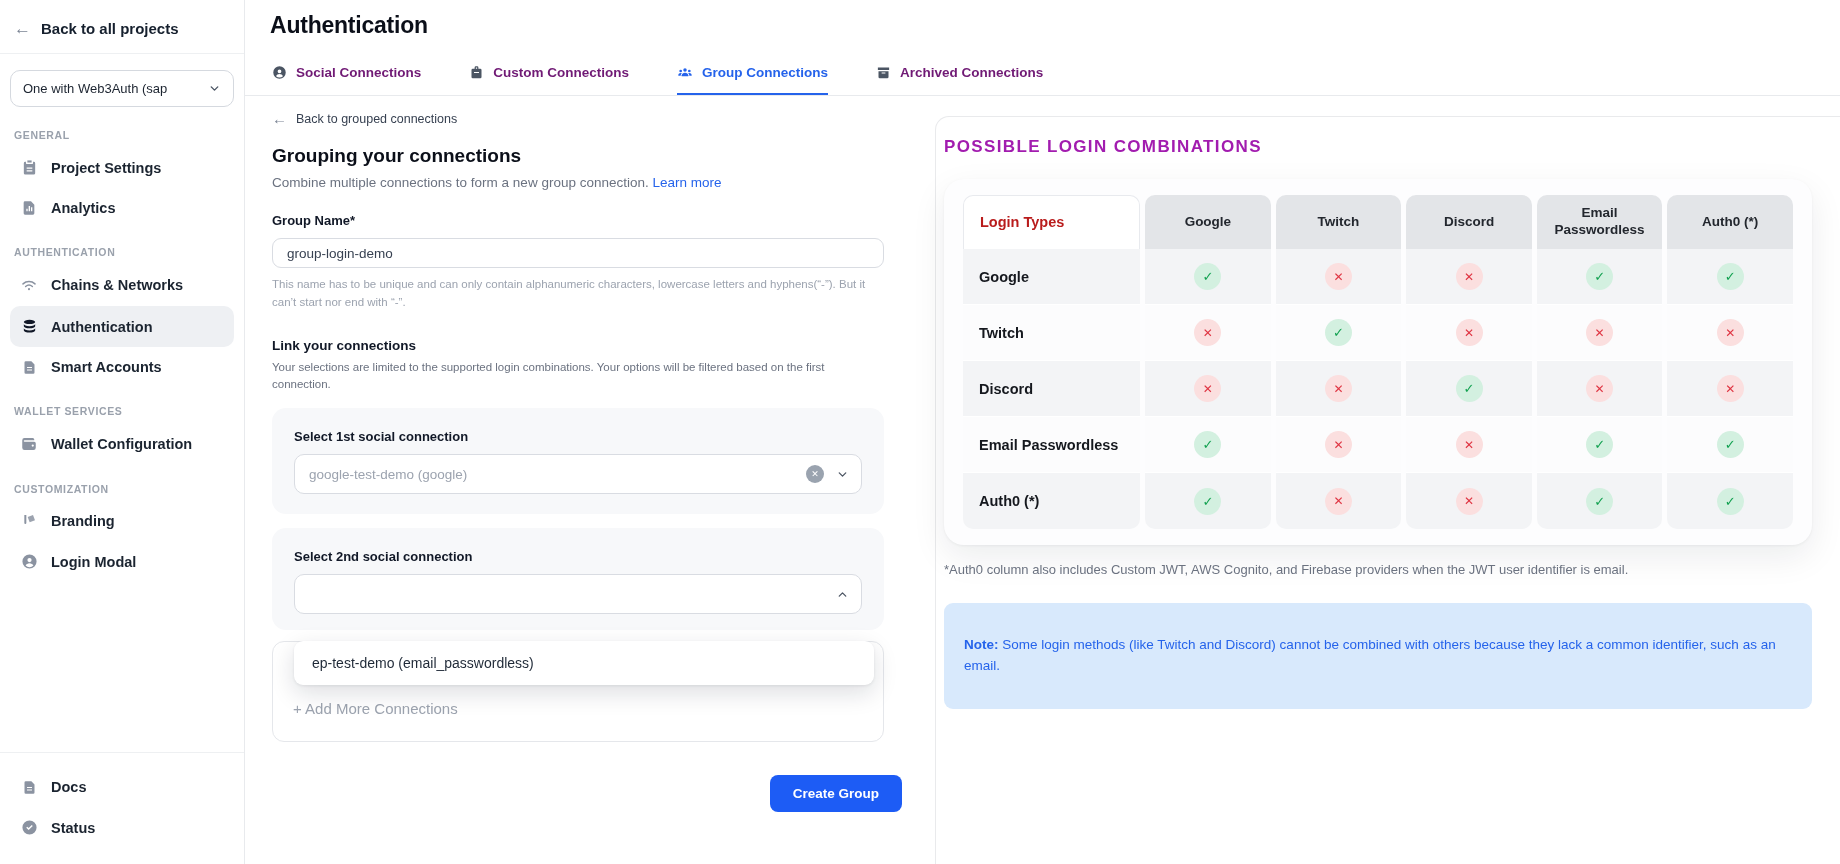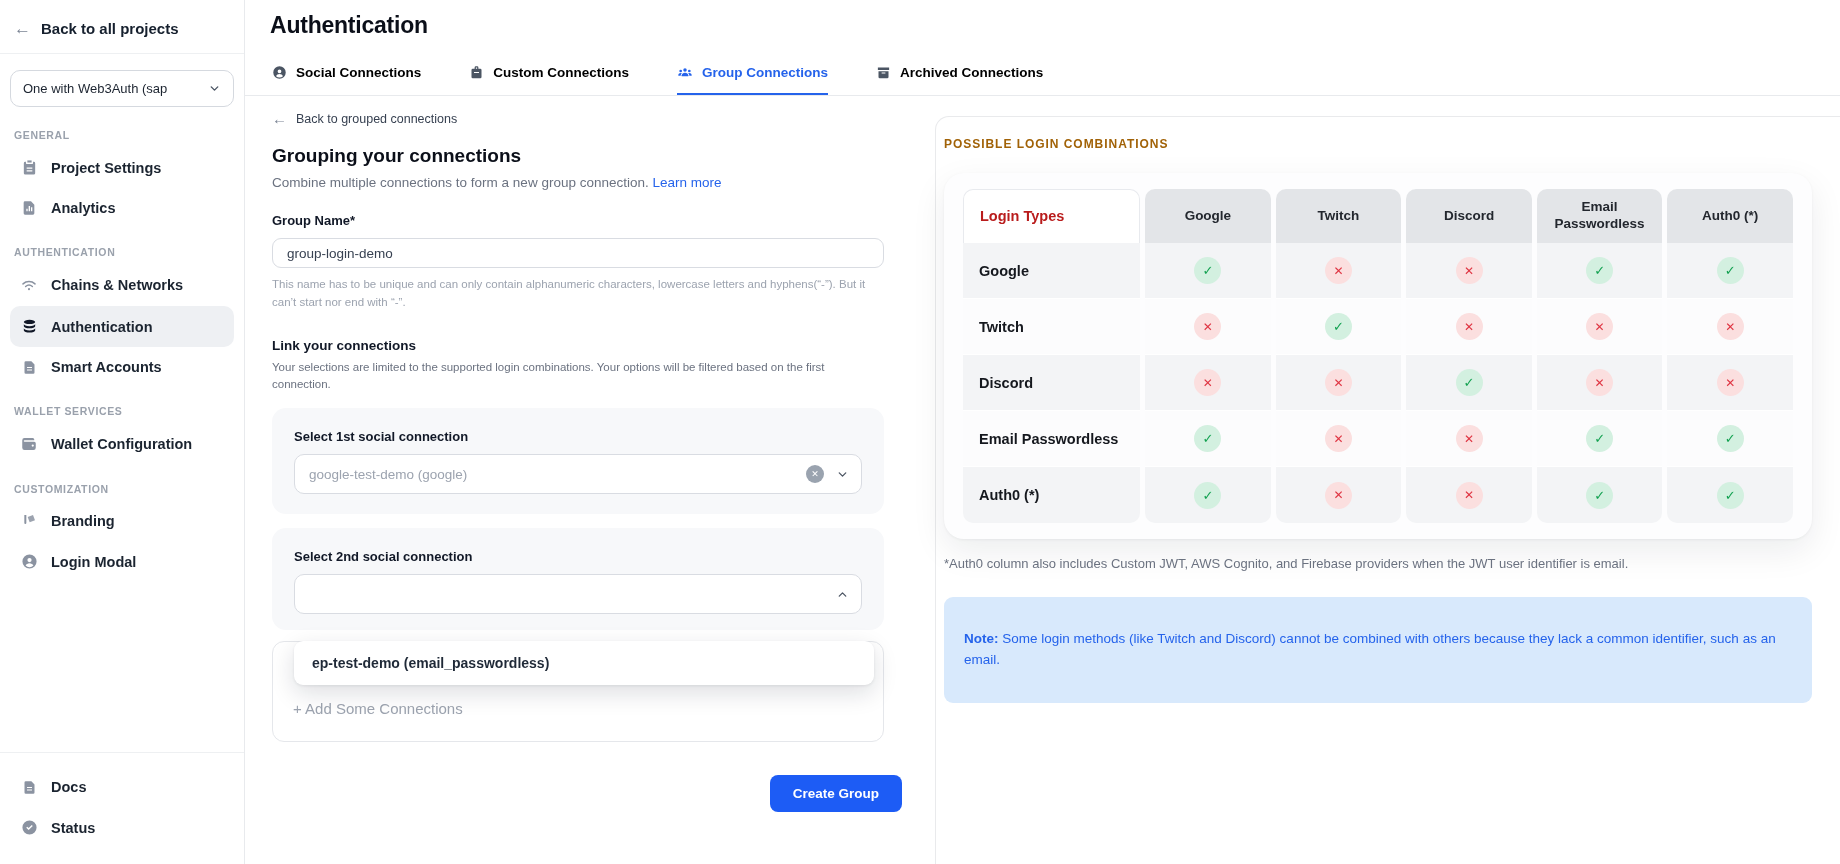--- a/index.html
+++ b/index.html
@@ -51,21 +51,21 @@
     position:absolute; top:12px; left:25px;
     font-size:23px; font-weight:700; color:#0b0f19; letter-spacing:-.01em;
   }
   .tabs-row {
     position:absolute; top:64px; left:0; right:0; height:32px;
     display:flex; gap:48px; padding-left:27px;
     border-bottom:1px solid #e8eaed;
   }
   .tab {
     display:flex; align-items:center; gap:9px; font-size:13.5px; font-weight:600;
-    color:#000000; cursor:pointer; padding-bottom:12px; border-bottom:2.5px solid transparent;
+    color:#701a75; cursor:pointer; padding-bottom:12px; border-bottom:2.5px solid transparent;
   }
   .tab .ic { display:inline-flex; color:#4b5563; }
   .tab.active { color:var(--accent,#2563eb); border-bottom-color:var(--accent,#2563eb); }
   .tab.active .ic { color:var(--accent,#2563eb); }
 
   
   .form-col { position:absolute; left:27px; top:111px; width:612px; }
   .back-link {
     display:flex; align-items:center; gap:9px; font-size:12.5px; font-weight:500;
     color:#374151; cursor:pointer;
@@ -93,21 +93,21 @@
   }
   .sel-box .sel-text { flex:1; font-size:13.5px; color:#9ca3af; }
   .clear-btn {
     width:18px; height:18px; border-radius:50%; background:#9aa3af; color:#fff;
     display:inline-flex; align-items:center; justify-content:center;
     font-size:9px; font-weight:700; margin-right:12px; cursor:pointer;
   }
   .stack { position:relative; }
   .dropdown {
     position:absolute; z-index:6; top:11px; left:22px; right:10px;
-    background:#fff; border-radius:9px; box-shadow:0 8px 24px rgba(15,23,42,.14), 0 1px 3px rgba(15,23,42,.08);font-weight:bold;
+    background:#fff; border-radius:9px; box-shadow:0 8px 24px rgba(15,23,42,.14), 0 1px 3px rgba(15,23,42,.08);
   }
   .dd-option { padding:14px 18px; font-size:14px; color:#1f2937; cursor:pointer; }
   .more-box {
     margin-top:11px; border:1px solid #e5e7eb; border-radius:12px; background:#fff;
     height:101px; padding:58px 20px 0 20px;
   }
   .more-label { color:#9ca3af; font-size:15px; font-weight:500; cursor:pointer; }
   .create-row { margin-top:33px; display:flex; justify-content:flex-end; width:630px; }
   .create-btn {
     background:var(--button,#1d5cf5); color:#fff; border:none; border-radius:8px;
@@ -115,21 +115,21 @@
   }
 
   
   .right-panel {
     position:absolute; left:690px; top:116px; right:0; bottom:0;
     border-top:1px solid #e9eaec; border-left:1px solid #e9eaec;
     border-top-left-radius:14px; background:#fff;
     padding:20px 28px 0 8px;
   }
   .combo-title {
-    font-size:12px; font-weight:700; letter-spacing:.08em; color:#a16207;
+    font-size:17px; font-weight:700; letter-spacing:.08em; color:#a21caf;
   }
   .table-card {
     margin-top:22px; background:#fdfdfe; border-radius:20px;
     box-shadow:0 12px 34px rgba(15,23,42,.08), 0 1px 3px rgba(15,23,42,.05);
     padding:16px 14px;
   }
   table.combo { width:100%; border-collapse:separate; border-spacing:5px 0; table-layout:fixed; }
   table.combo col.c0 { width:22%; }
   table.combo th, table.combo td { font-weight:600; }
   thead th {
@@ -381,21 +381,21 @@
         </div>
       </div>
 
       <div class="stack">
         <div class="dropdown">
           <div class="dd-option">ep-test-demo (email_passwordless)</div>
         </div>
       </div>
 
       <div class="more-box">
-        <span class="more-label">+ Add Some Connections</span>
+        <span class="more-label">+ Add More Connections</span>
       </div>
 
       <div class="create-row">
         <button class="create-btn">Create Group</button>
       </div>
     </section>
 
     <aside class="right-panel">
       <div class="combo-title">POSSIBLE LOGIN COMBINATIONS</div>
 

